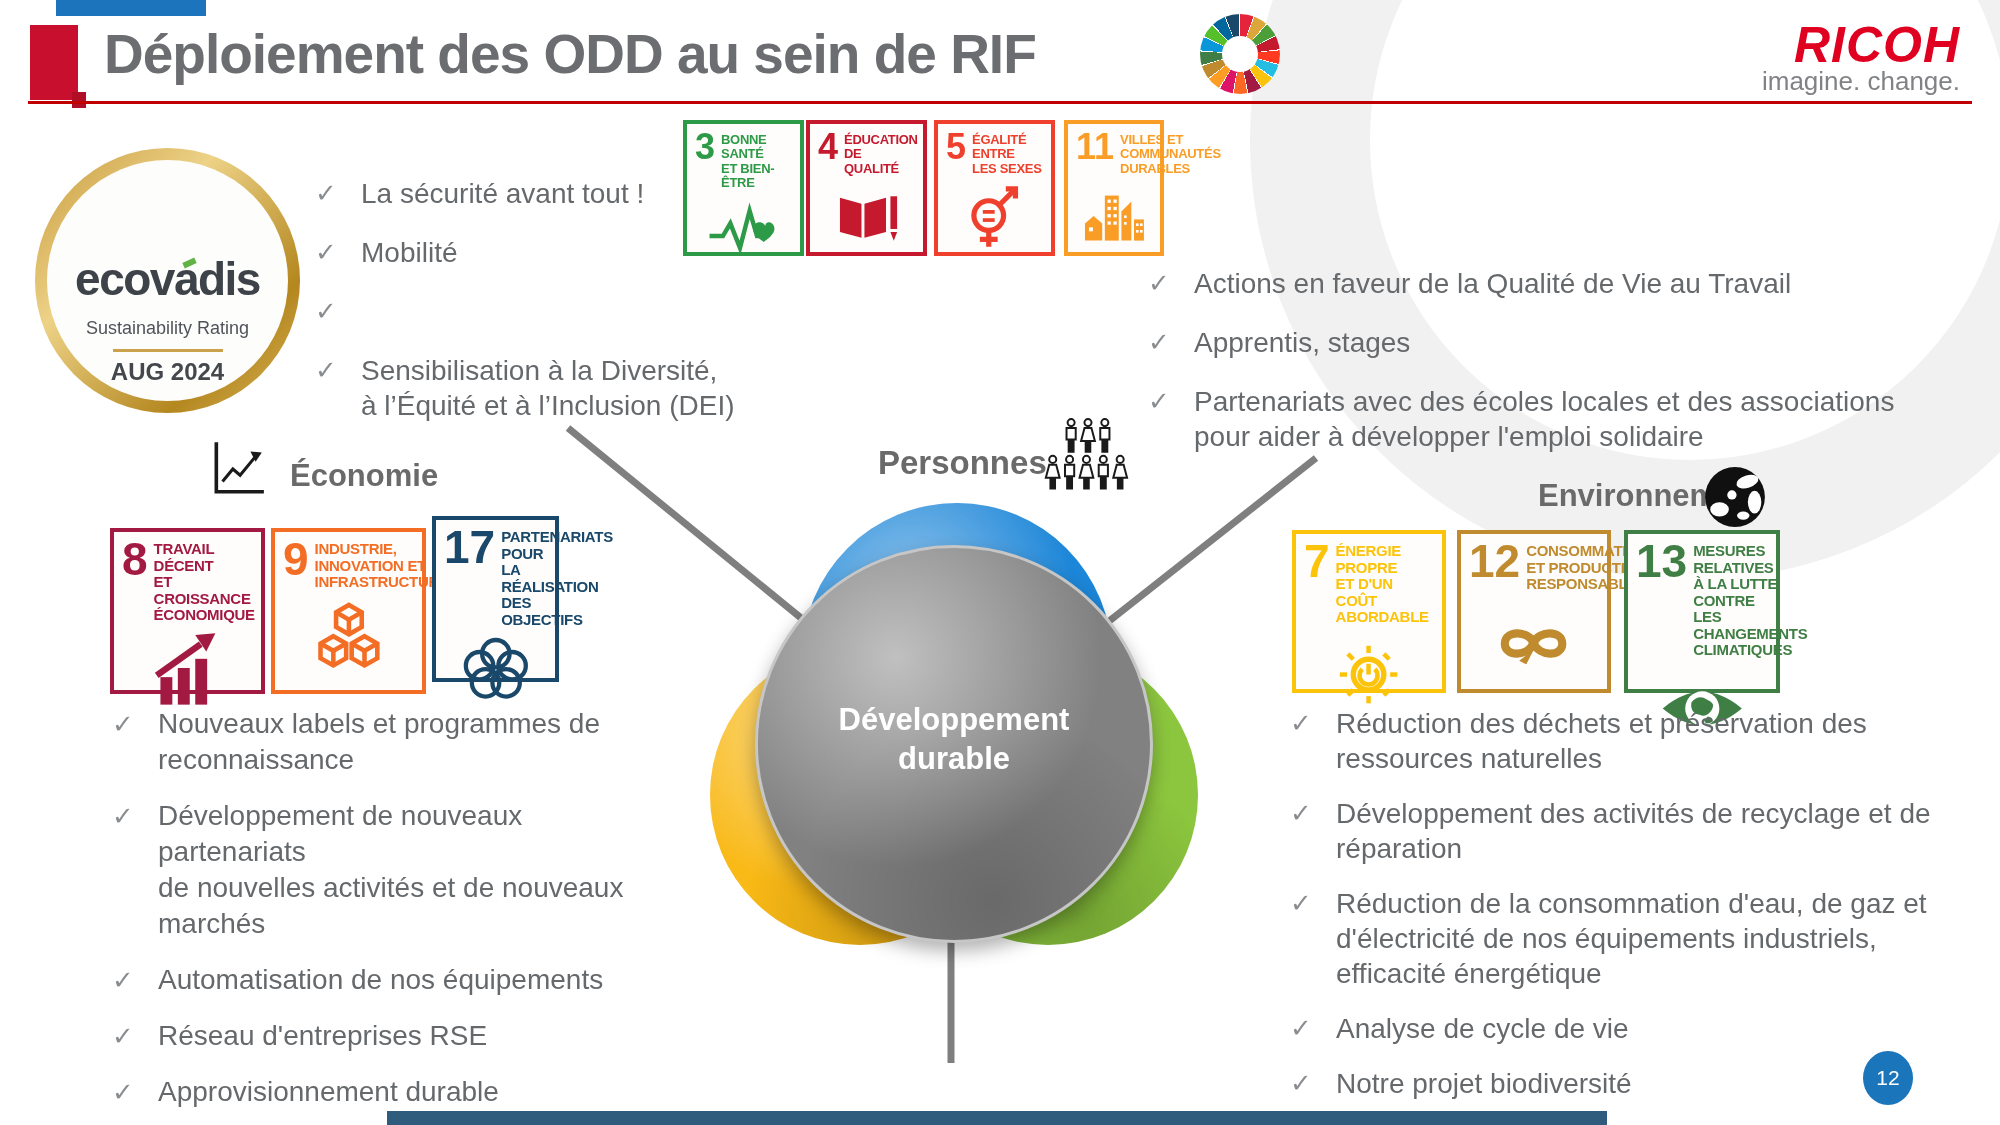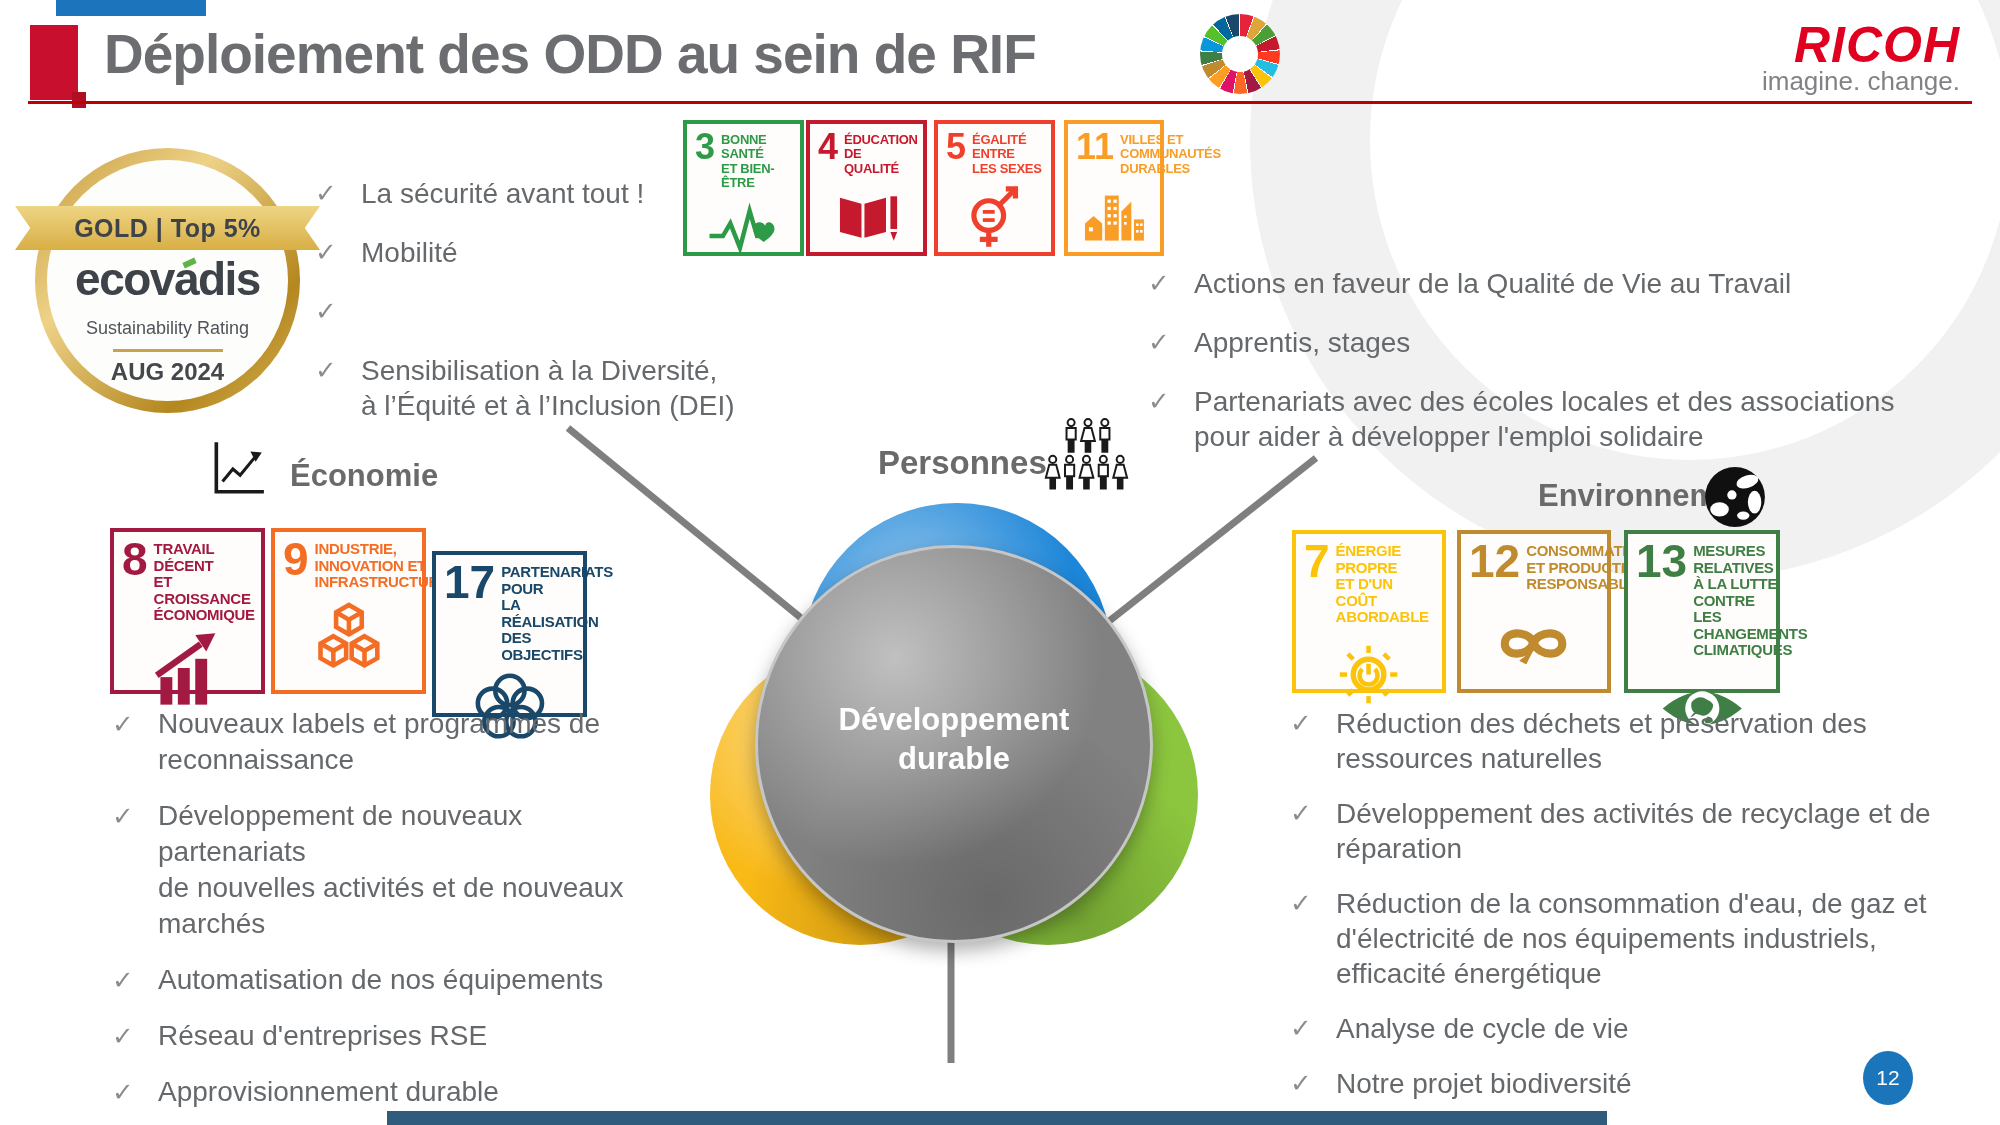--- a/index.html
+++ b/index.html
@@ -69,21 +69,21 @@
   .card-icon{margin:auto;width:72%;height:58%;display:flex;align-items:center;justify-content:center;}
   .card-icon svg{width:100%;height:100%;}
   .card.lg .card-num{font-size:46px;}
   .card.lg .card-title{font-size:15px;}
   #c3{left:683px;top:120px;width:121px;height:136px;}
   #c4{left:806px;top:120px;width:121px;height:136px;}
   #c5{left:934px;top:120px;width:121px;height:136px;}
   #c11{left:1064px;top:120px;width:100px;height:136px;}
   #c8{left:110px;top:528px;width:155px;height:166px;}
   #c9{left:271px;top:528px;width:155px;height:166px;}
-  #c17{left:432px;top:551px;width:155px;height:166px;}
+  #c17{left:432px;top:516px;width:127px;height:166px;}
   #c7{left:1292px;top:530px;width:154px;height:163px;}
   #c12{left:1457px;top:530px;width:154px;height:163px;}
   #c13{left:1624px;top:530px;width:156px;height:163px;}
 
   
   .vcirc{position:absolute;border-radius:50%;}
   .vcirc::after{content:"";position:absolute;inset:0;border-radius:50%;
      background:radial-gradient(circle at 35% 28%,rgba(255,255,255,.5),rgba(255,255,255,0) 55%),
                 radial-gradient(circle at 60% 90%,rgba(0,0,0,.18),rgba(0,0,0,0) 45%);}
   .v-blue{left:802px;top:503px;width:310px;height:310px;}
@@ -114,21 +114,20 @@
   <div class="abs hdr-red-sm"></div>
   <div class="abs title">Déploiement des ODD au sein de RIF</div>
   <div class="abs sdg-wheel"></div>
   <div class="abs ricoh">RICOH</div>
   <div class="abs tagline">imagine. change.</div>
   <div class="abs hdr-rule"></div>
 
   <div class="abs badge z2">
     <div class="badge-ring"></div>
     <div class="badge-inner"></div>
-    <div class="badge-ribbon">GOLD | Top 5%</div>
     <div class="badge-brand">ecovadis</div>
     <div class="badge-accent"></div>
     <div class="badge-sub">Sustainability Rating</div>
     <div class="badge-line"></div>
     <div class="badge-date">AUG 2024</div>
   </div>
 
   <svg class="connectors" width="2000" height="1125">
     <line x1="568" y1="428" x2="806" y2="622" stroke="#7f7f7f" stroke-width="7"></line>
     <line x1="1108" y1="622" x2="1316" y2="458" stroke="#7f7f7f" stroke-width="7"></line>

